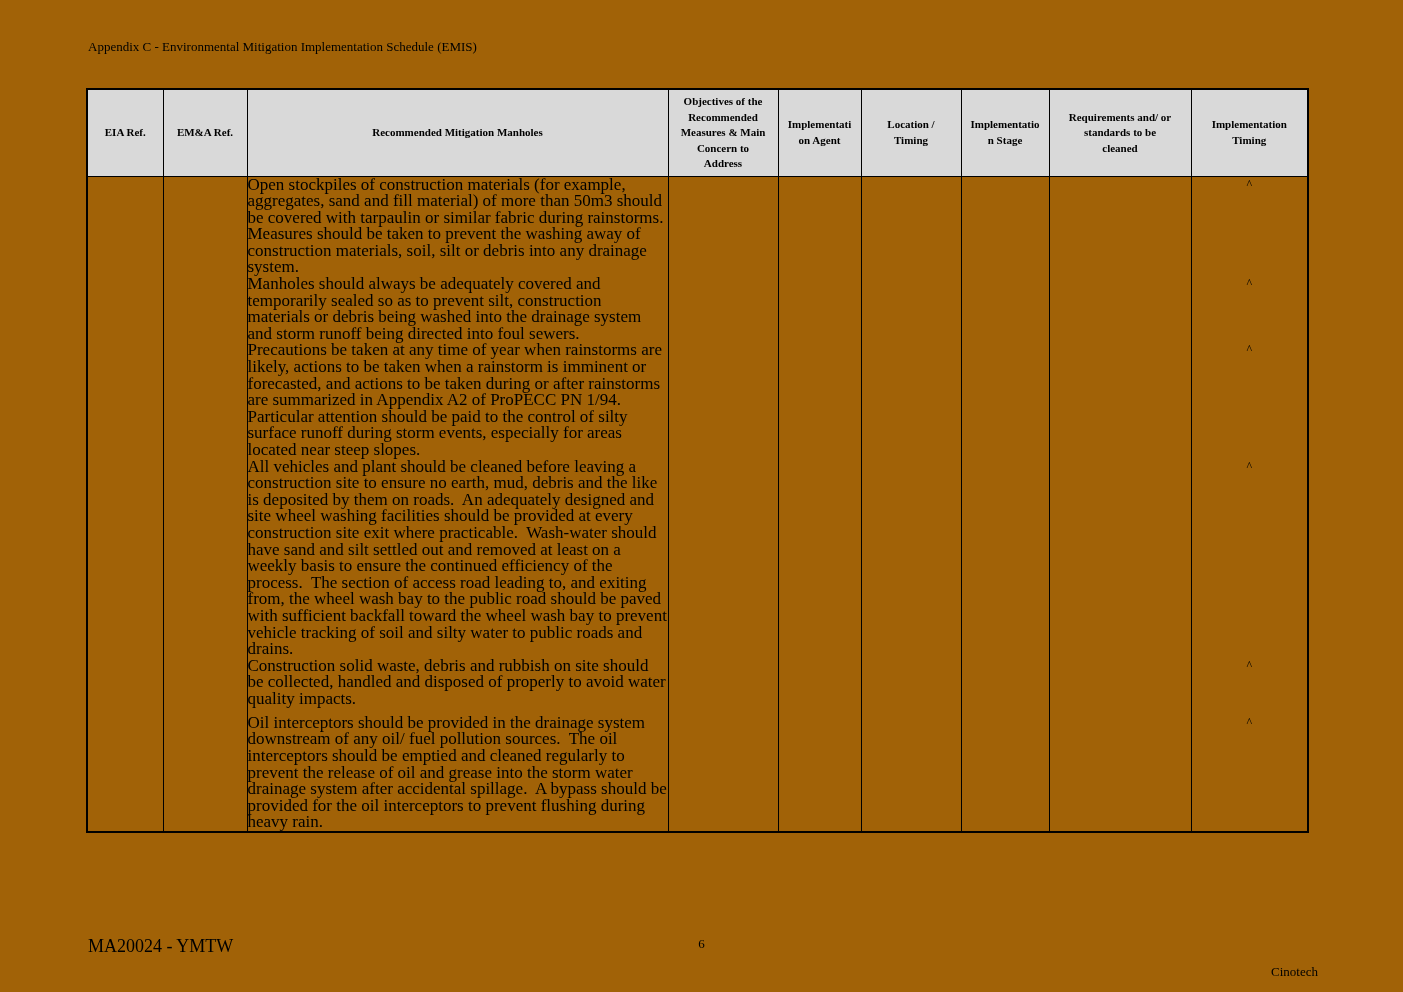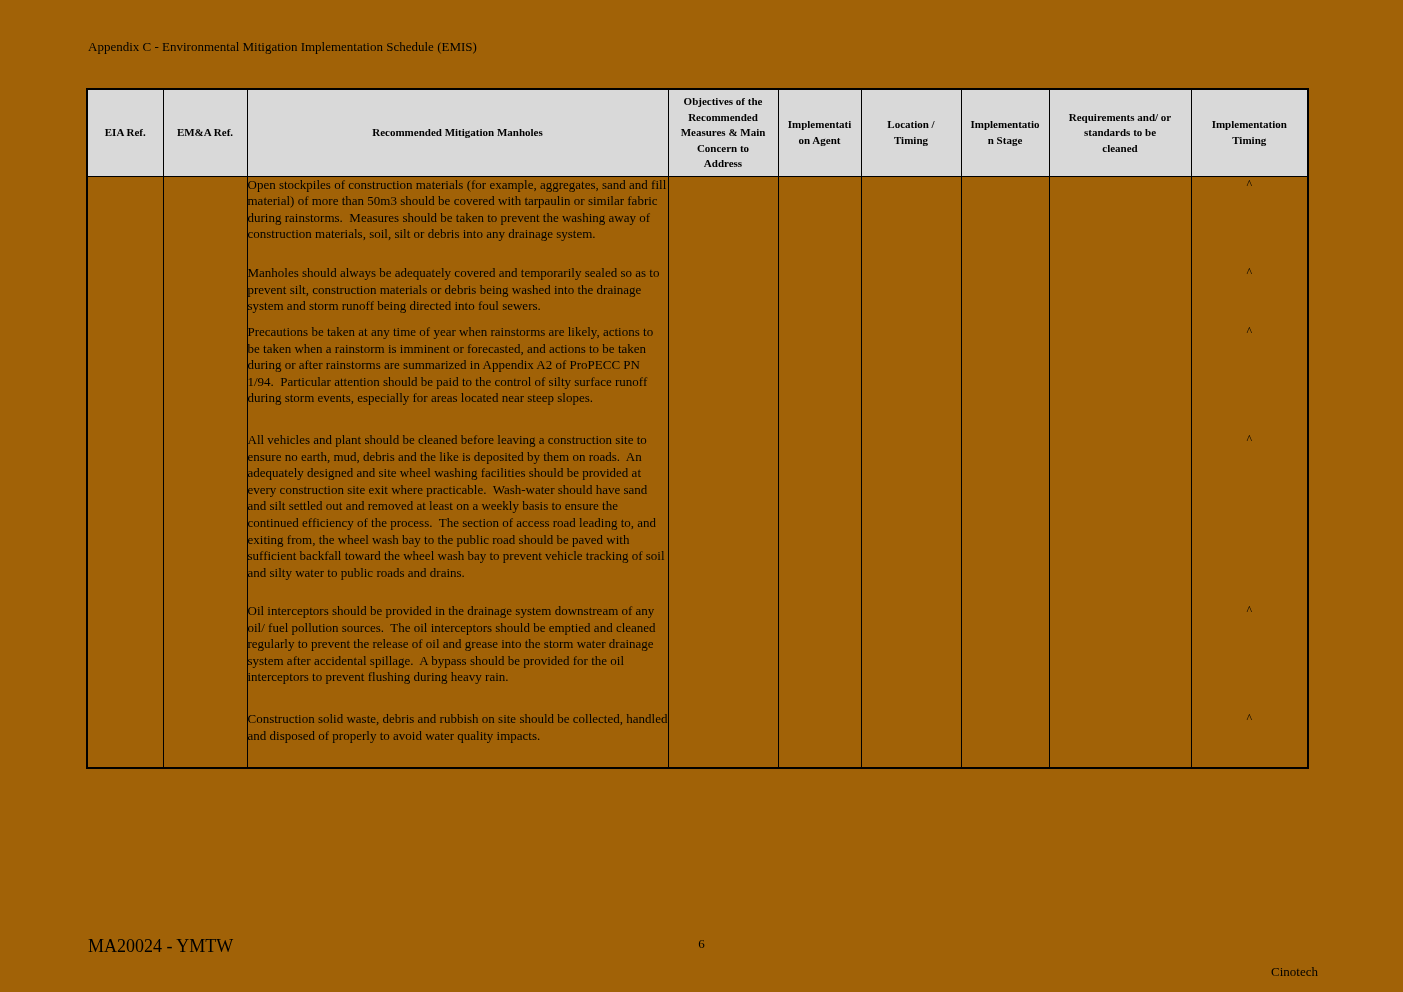--- a/index.html
+++ b/index.html
@@ -48,21 +48,21 @@
   table.emis td {
     border-left: 1px solid #000000;
     border-right: 1px solid #000000;
     border-top: none;
     border-bottom: none;
     vertical-align: top;
     padding: 0;
   }
   td.measure {
     border-bottom: 1.5px solid #000000;
-    font-size: 13px;
+    font-size: 17px;
     line-height: 16.6px;
     text-align: left;
     white-space: pre-wrap;
     padding: 1px 4px 0 3px;
   }
   td.status {
     border-bottom: 1.5px solid #000000;
     text-align: center;
     font-size: 12px;
     line-height: 14px;
@@ -170,35 +170,35 @@
         <td></td>
         <td></td>
         <td class="measure">All vehicles and plant should be cleaned before leaving a construction site to ensure no earth, mud, debris and the like is deposited by them on roads.  An adequately designed and site wheel washing facilities should be provided at every construction site exit where practicable.  Wash-water should have sand and silt settled out and removed at least on a weekly basis to ensure the continued efficiency of the process.  The section of access road leading to, and exiting from, the wheel wash bay to the public road should be paved with sufficient backfall toward the wheel wash bay to prevent vehicle tracking of soil and silty water to public roads and drains.</td>
         <td></td>
         <td></td>
         <td></td>
         <td></td>
         <td></td>
         <td class="status">^</td>
       </tr>
+      <tr style="height:57px">
+        <td></td>
+        <td></td>
+        <td class="measure">Construction solid waste, debris and rubbish on site should be collected, handled and disposed of properly to avoid water quality impacts.</td>
+        <td></td>
+        <td></td>
+        <td></td>
+        <td></td>
+        <td></td>
+        <td class="status">^</td>
+      </tr>
       <tr style="height:108px">
         <td></td>
         <td></td>
         <td class="measure">Oil interceptors should be provided in the drainage system downstream of any oil/ fuel pollution sources.  The oil interceptors should be emptied and cleaned regularly to prevent the release of oil and grease into the storm water drainage system after accidental spillage.  A bypass should be provided for the oil interceptors to prevent flushing during heavy rain.</td>
-        <td></td>
-        <td></td>
-        <td></td>
-        <td></td>
-        <td></td>
-        <td class="status">^</td>
-      </tr>
-      <tr style="height:57px">
-        <td></td>
-        <td></td>
-        <td class="measure">Construction solid waste, debris and rubbish on site should be collected, handled and disposed of properly to avoid water quality impacts.</td>
         <td></td>
         <td></td>
         <td></td>
         <td></td>
         <td></td>
         <td class="status">^</td>
       </tr>
     </tbody>
   </table>
 

